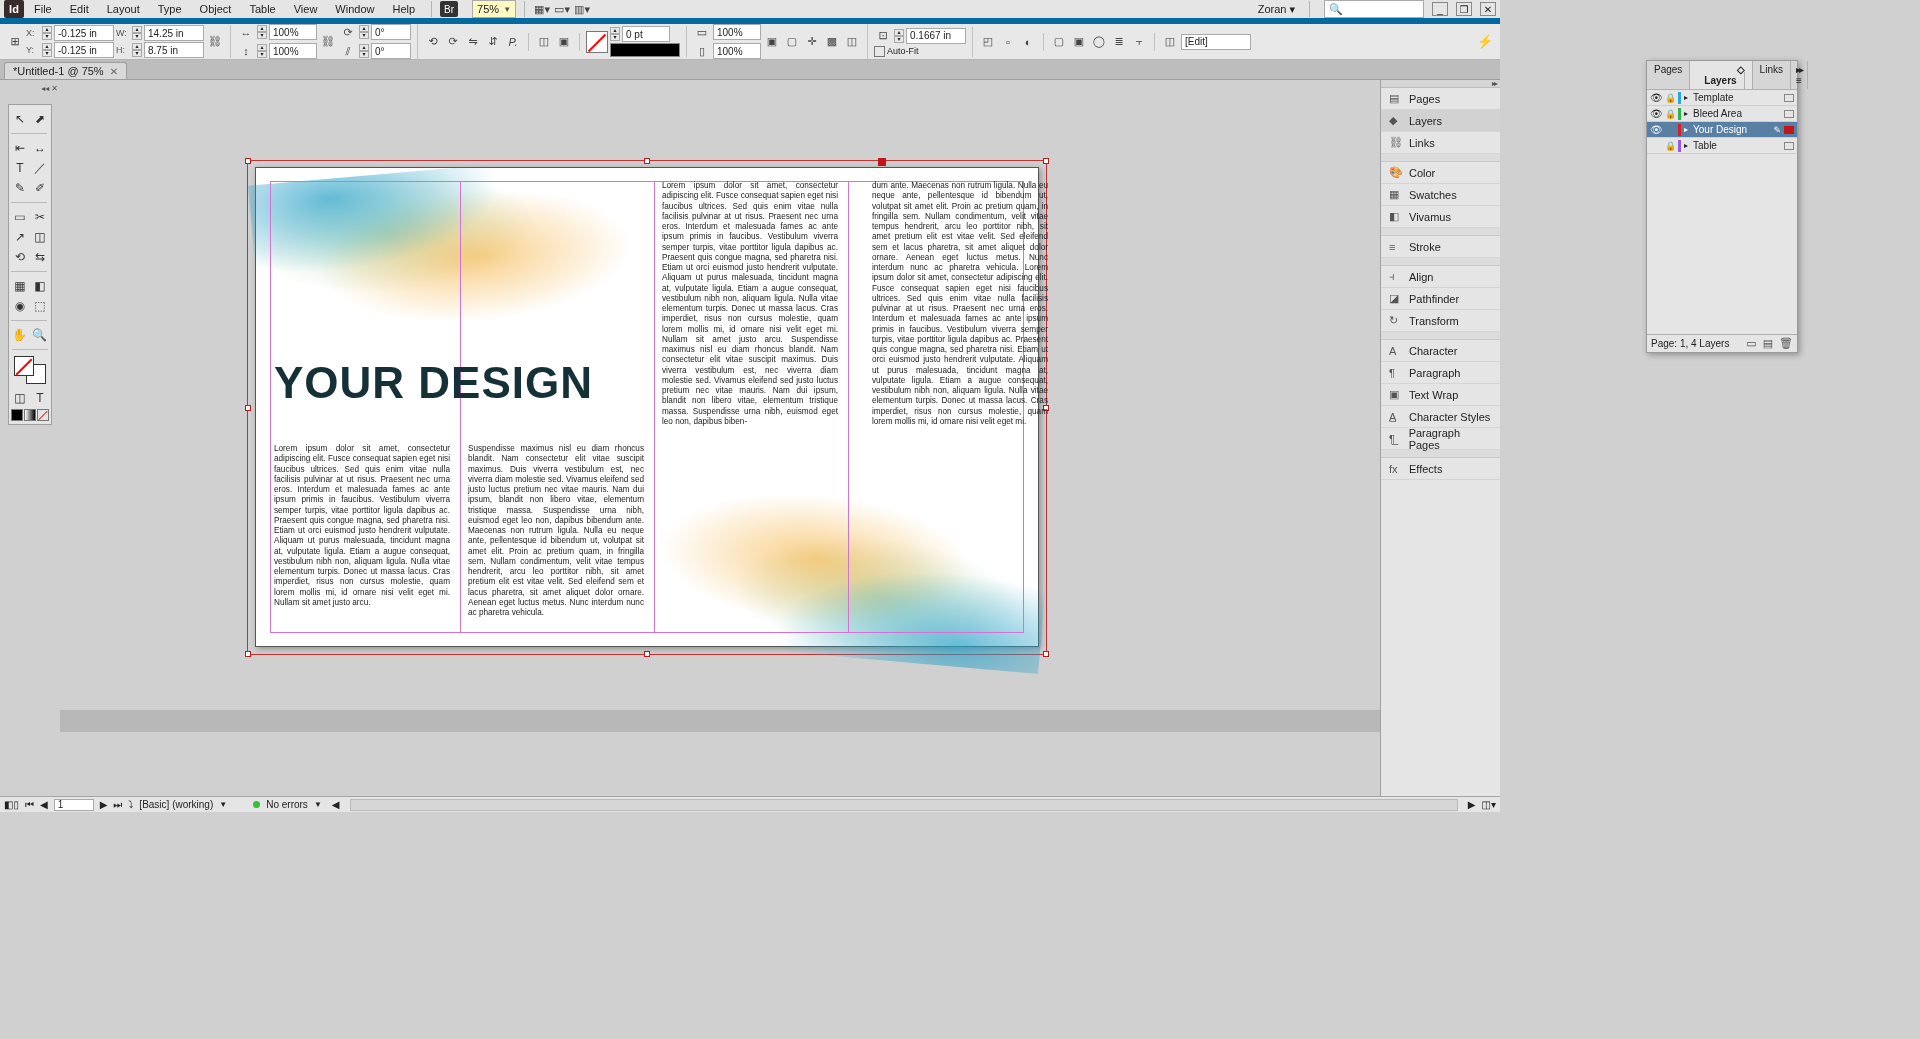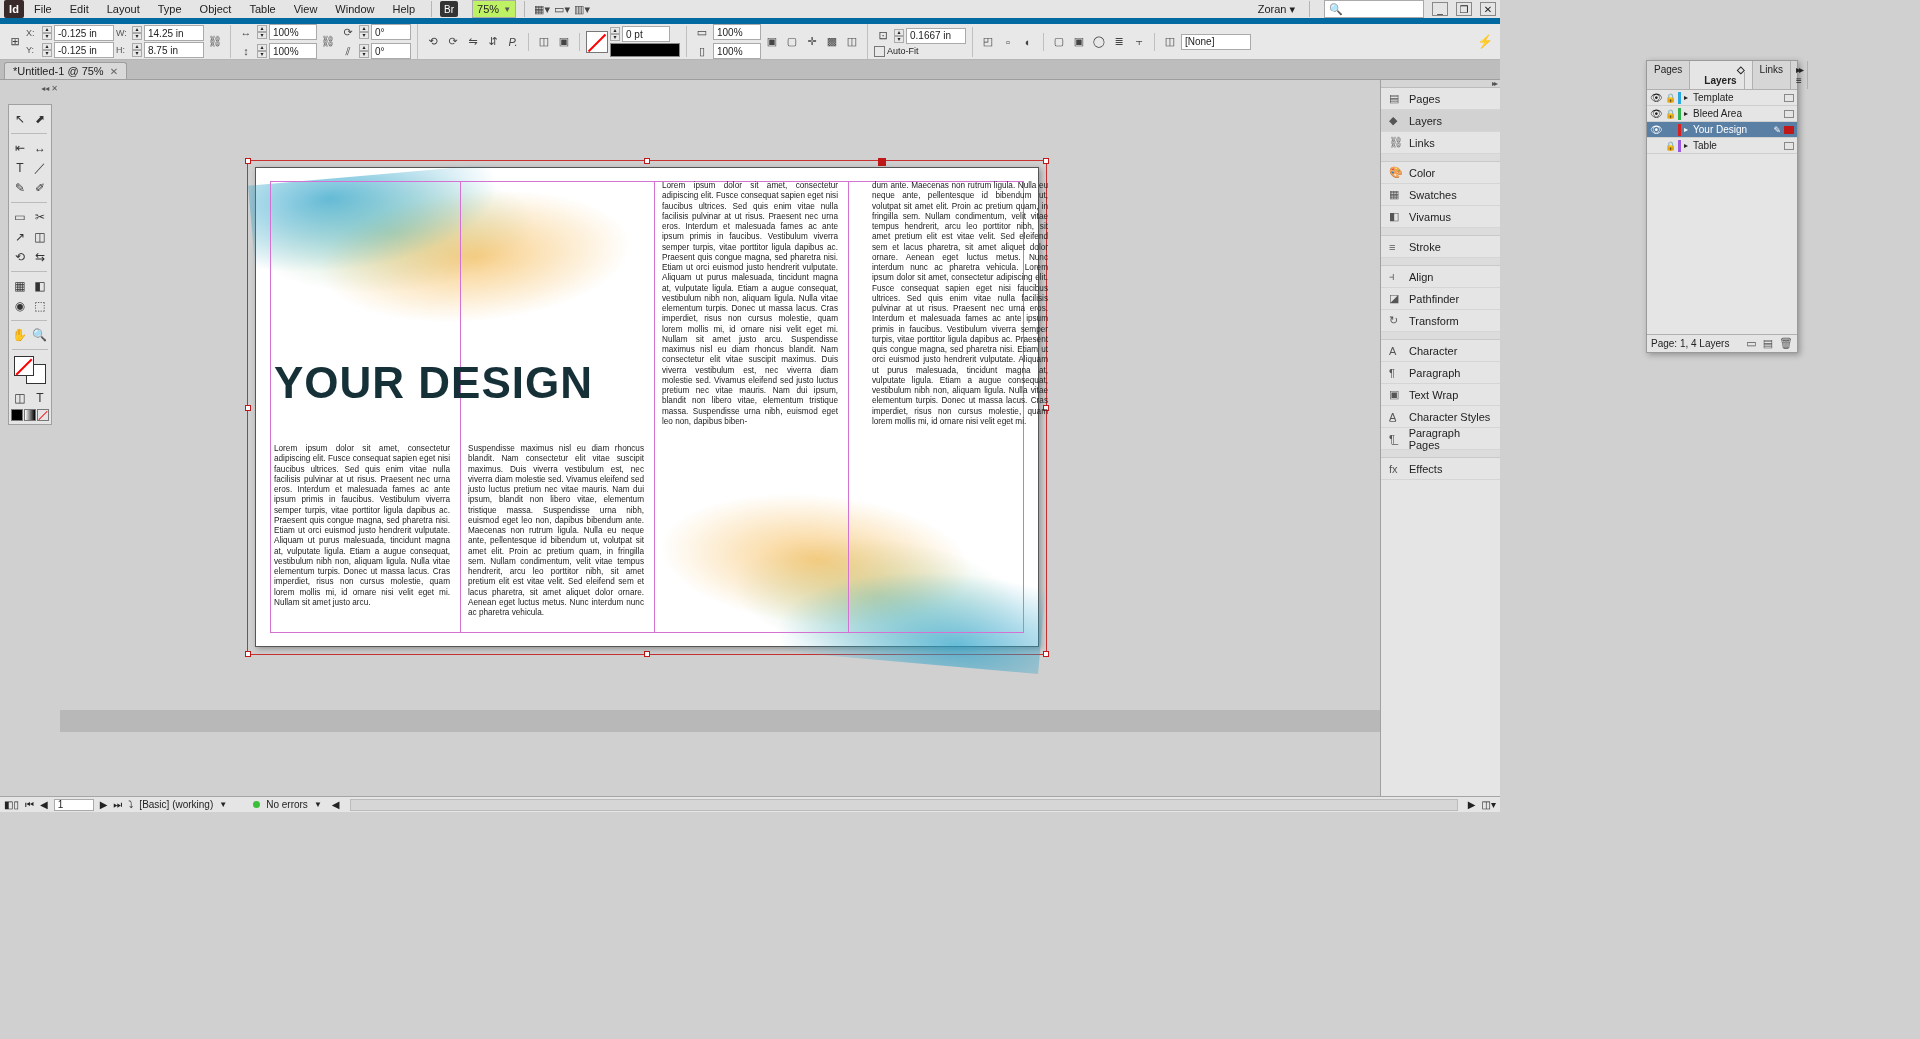--- a/index.html
+++ b/index.html
@@ -4,21 +4,21 @@
 <style>
 * { margin: 0; padding: 0; box-sizing: border-box; font-family: "Segoe UI", Tahoma, sans-serif; }
 body { background: #d0d0d0; overflow: hidden; width: 1500px; height: 812px; font-size: 11px; color: #222; }
 
 
 .menubar { display: flex; align-items: center; height: 24px; background: #e5e5e5; border-bottom: 6px solid #0369a1; padding: 0 4px; gap: 2px;}
 .menubar .brand { width: 20px; height: 18px; background:#3a2b2b; color:#fff; font-weight:bold; font-size:11px; display:flex;align-items:center;justify-content:center;border-radius:2px;}
 .menubar .menu-item { padding: 3px 8px; cursor: default; }
 .menubar .divider { width:1px; height:16px; background:#b5b5b5; margin:0 6px;}
 .menubar .badge { width:18px; height:16px; background:#333; color:#fff; font-size:10px; display:flex;align-items:center;justify-content:center;border-radius:2px;}
-.menubar .zoom-combo { display:flex; align-items:center; border:1px solid #aaa; height:18px; padding:0 4px; background:#bef264; gap:4px;}
+.menubar .zoom-combo { display:flex; align-items:center; border:1px solid #aaa; height:18px; padding:0 4px; background:#fef9c3; gap:4px;}
 .menubar .zoom-combo .dd { font-size:8px; color:#555;}
 .menubar .right { margin-left:auto; display:flex; align-items:center; gap:8px;}
 .menubar .search { width:100px; height:18px; border:1px solid #aaa; background:#fff; display:flex; align-items:center; padding:0 4px; gap:4px;}
 .menubar .winbtn { width:16px; height:14px; border:1px solid #888; display:flex;align-items:center;justify-content:center; font-size:10px;}
 
 
 .controlbar { height: 36px; background:#e8e8e8; border-bottom:1px solid #b5b5b5; display:flex; align-items:center; padding:2px 6px; gap:6px; overflow:hidden;}
 .controlbar .grp { display:flex; align-items:center; gap:2px; padding-right:6px; border-right:1px solid #c0c0c0;}
 .controlbar .grp:last-child { border-right:none;}
 .fld { width:60px; height:16px; border:1px solid #aaa; background:#fff; font-size:10px; padding:0 3px; display:flex; align-items:center;}
@@ -326,21 +326,21 @@
   <div class="grp">
     <div class="ic">▢</div>
     <div class="ic">▣</div>
     <div class="ic">◯</div>
     <div class="ic">≣</div>
     <div class="ic">⫟</div>
   </div>
 
   <div class="grp" style="border-right:none;">
     <div class="ic">◫</div>
-    <div class="fld wide">[None]</div>
+    <div class="fld wide">[Edit]</div>
   </div>
 
   <div class="flash">⚡</div>
 </div>
 
 <div class="tabbar">
   <div class="tab">
     <span>*Untitled-1 @ 75%</span>
     <span class="x">✕</span>
   </div>

